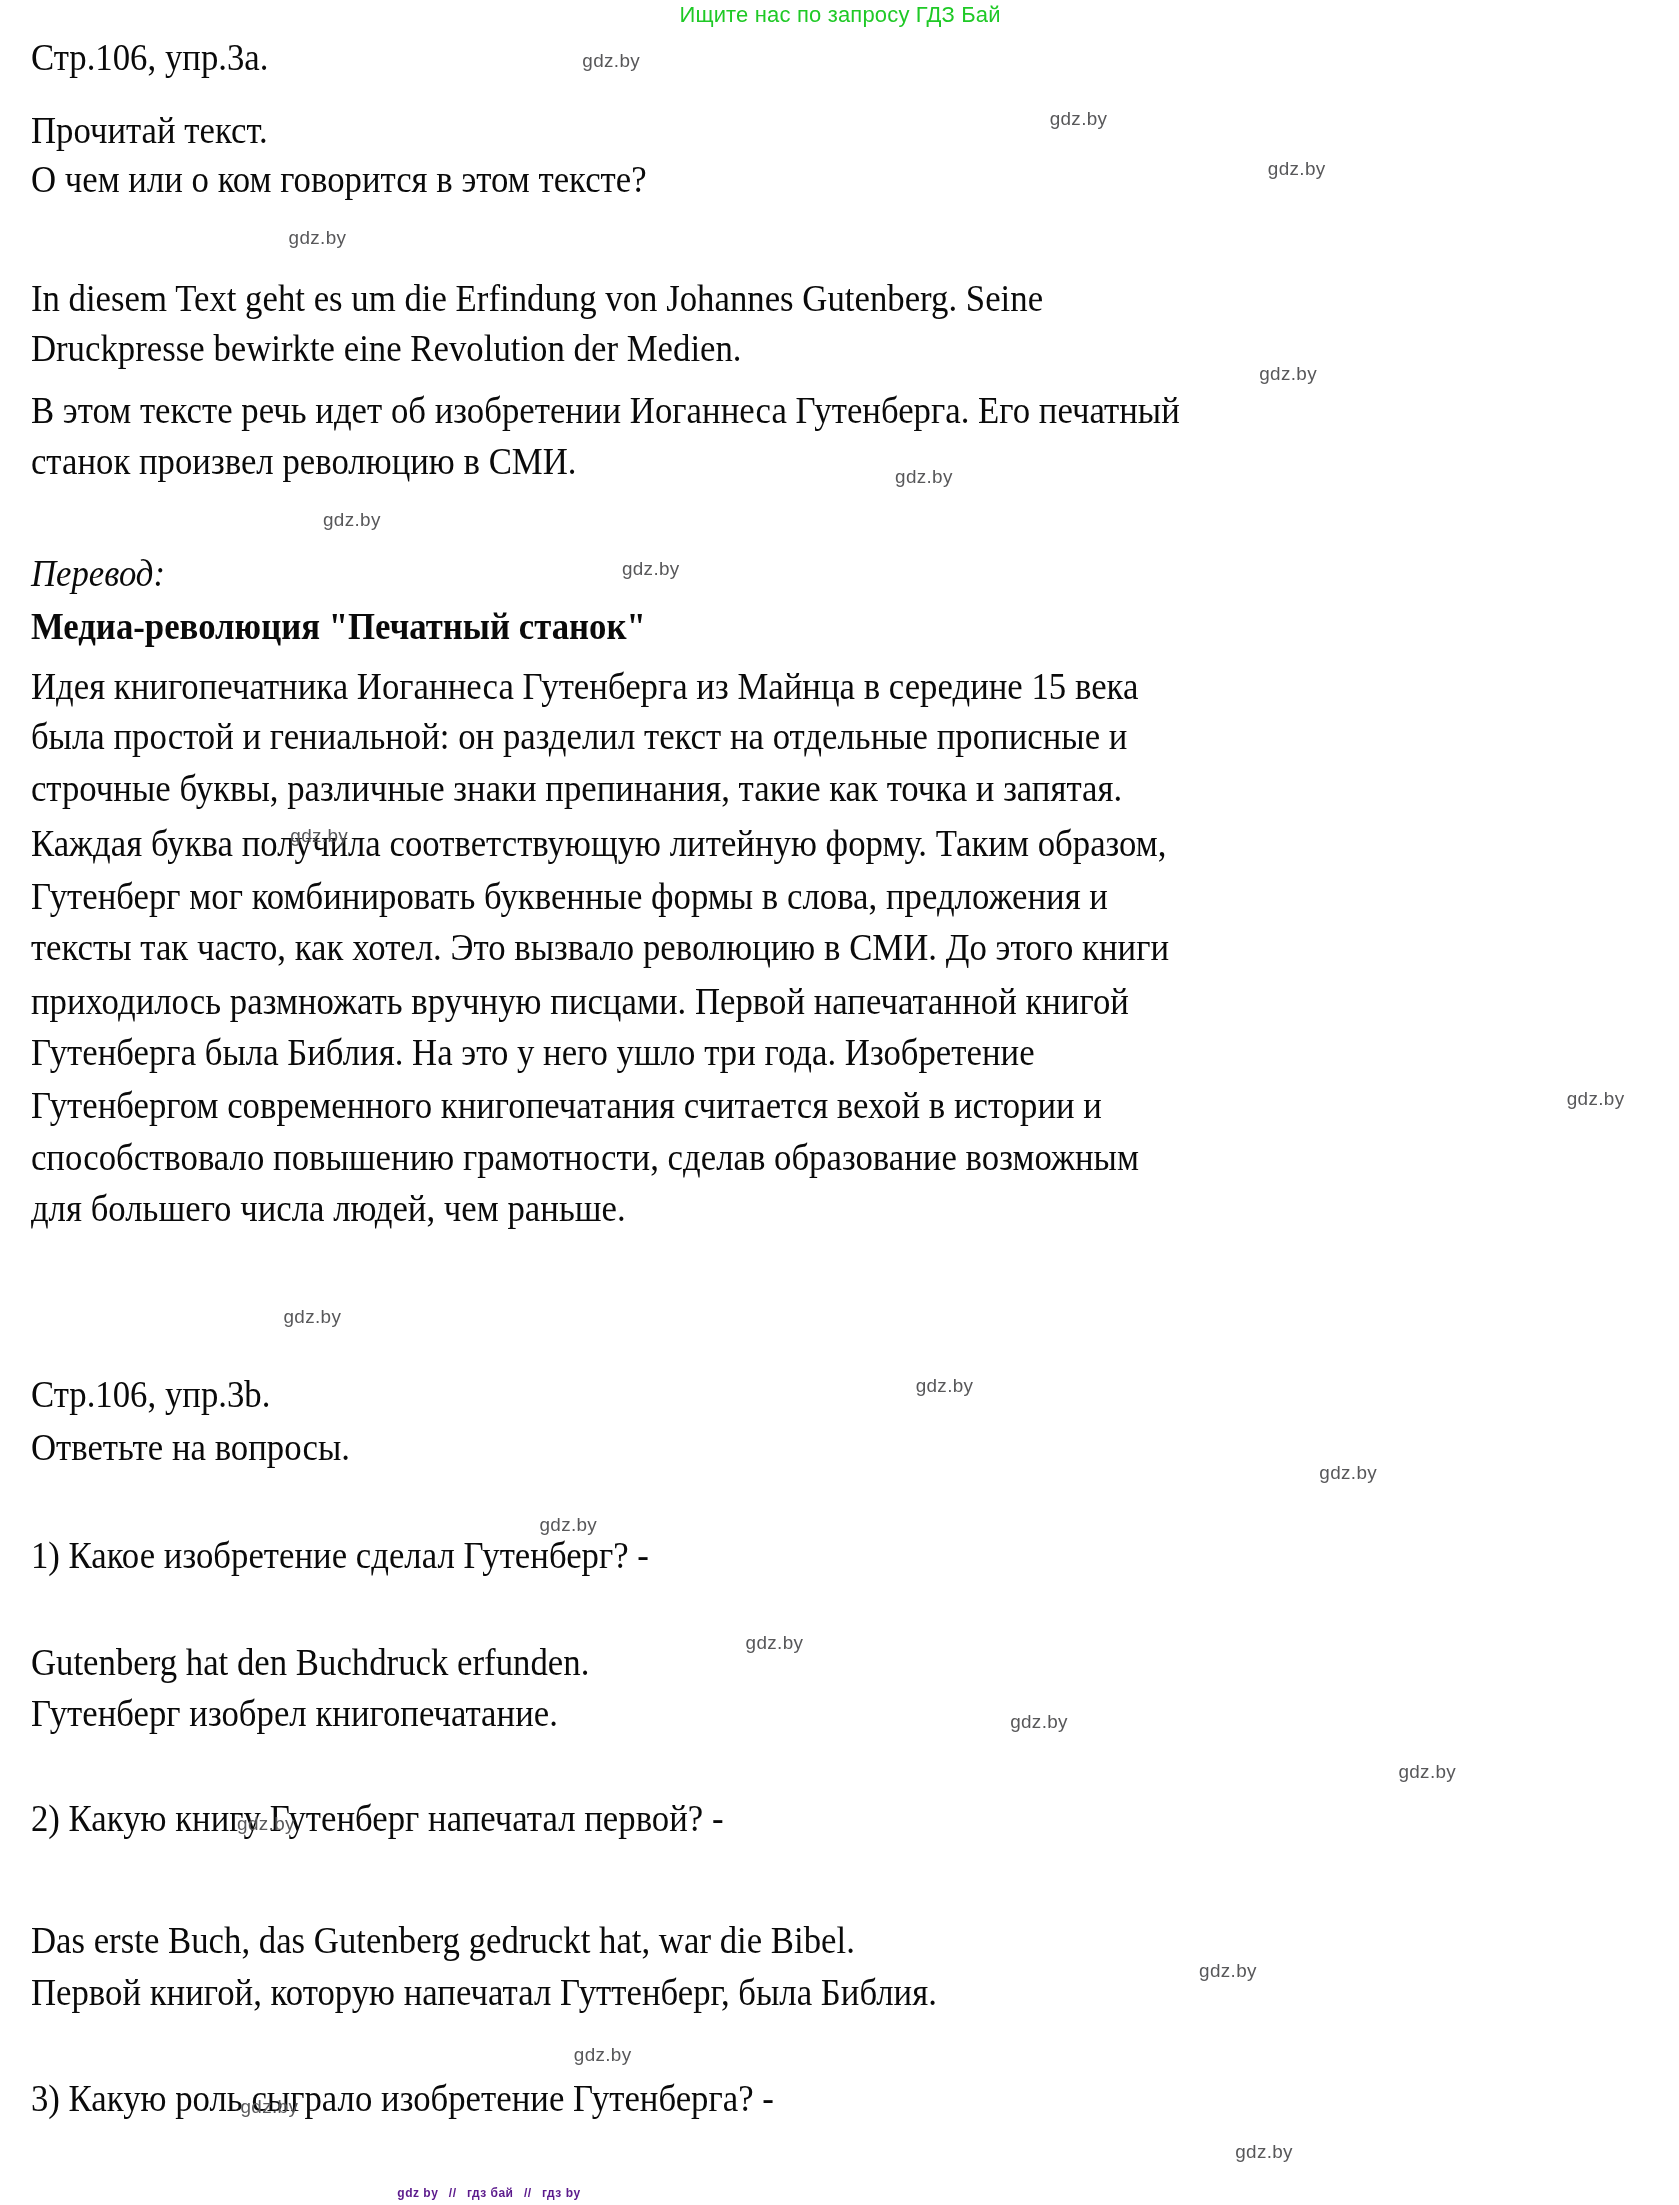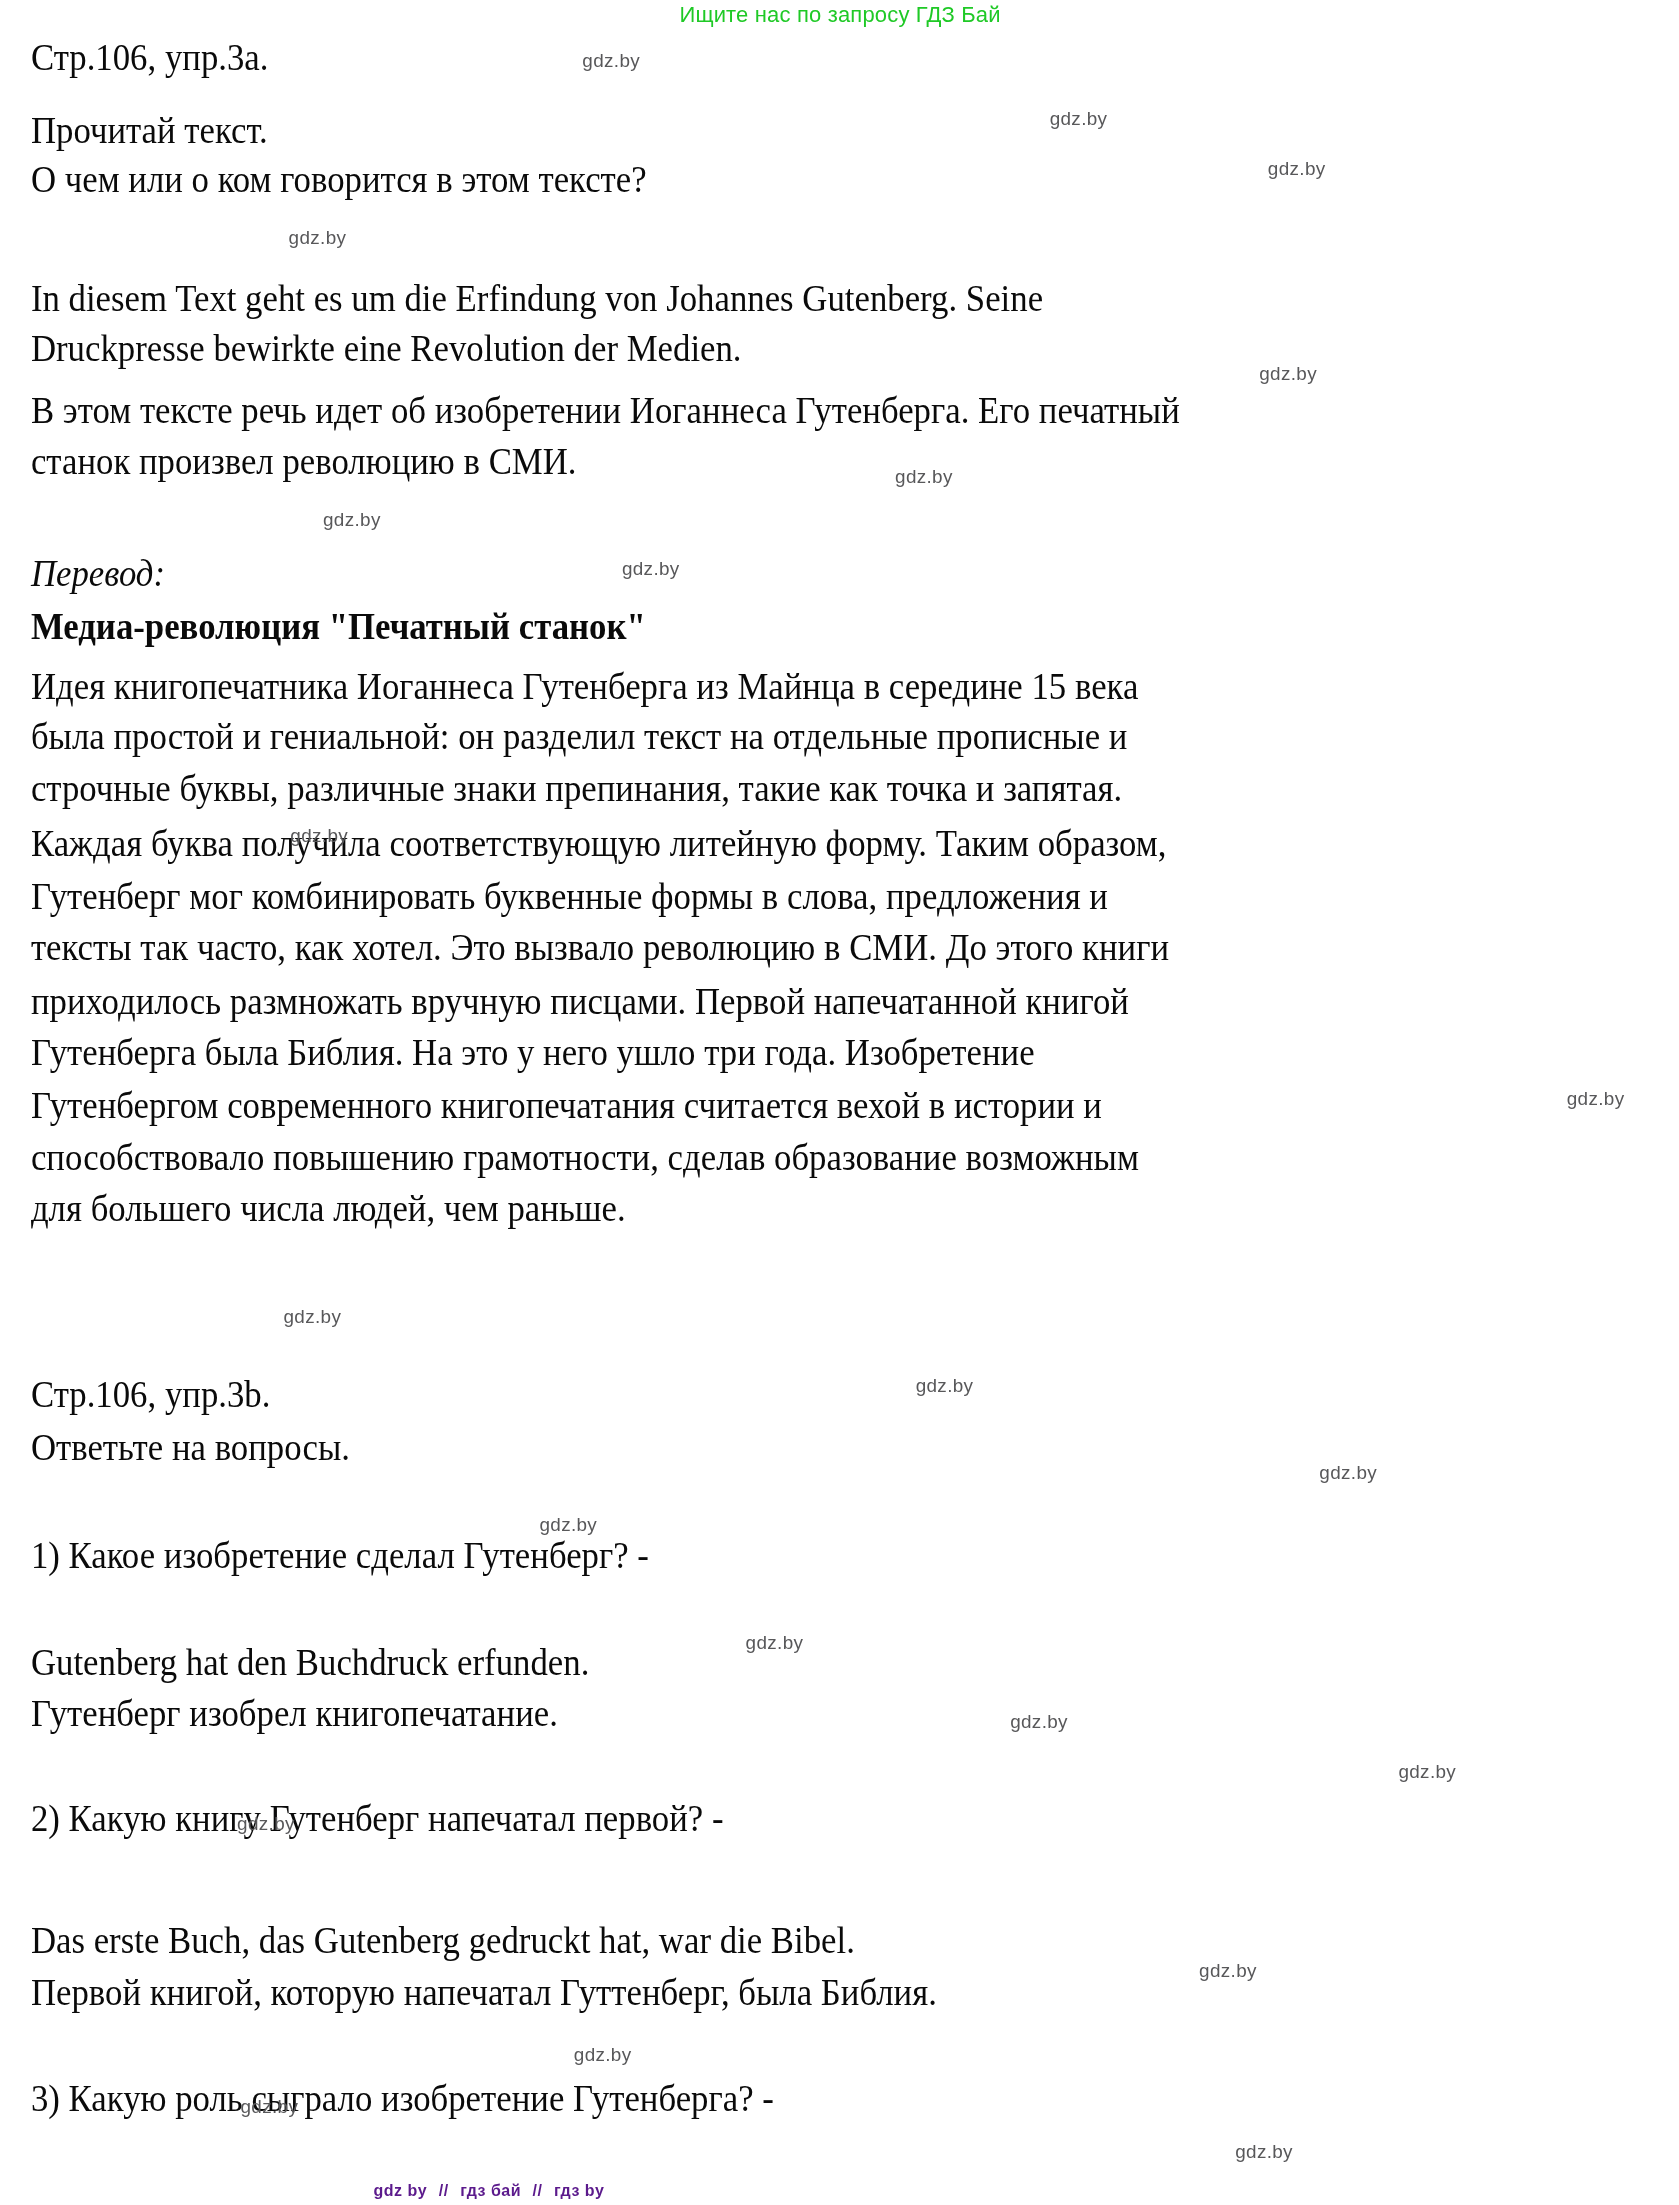--- a/index.html
+++ b/index.html
@@ -76,21 +76,21 @@
   }
 
   
   .footer {
     position: absolute;
     bottom: 5px;
     left: 0;
     width: 978px;
     text-align: center;
     font-family: "Liberation Sans", "DejaVu Sans", sans-serif;
-    font-size: 16px;
+    font-size: 12px;
     font-weight: 700;
     color: #5b1a8c;
     letter-spacing: 0.5px;
     white-space: nowrap;
   }
   .footer .sep { padding: 0 6.6px; font-weight: 700; }
 </style>
 </head>
 <body>
 

